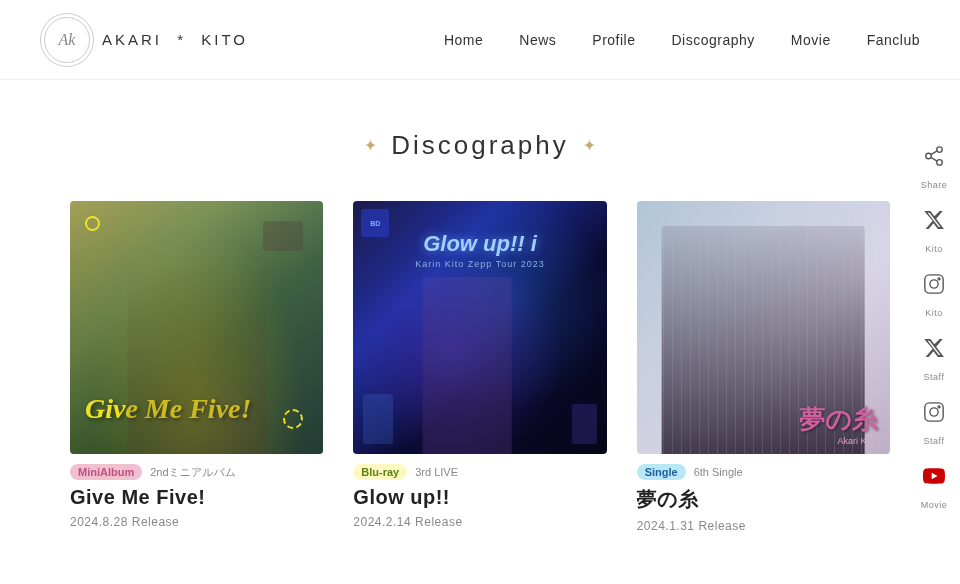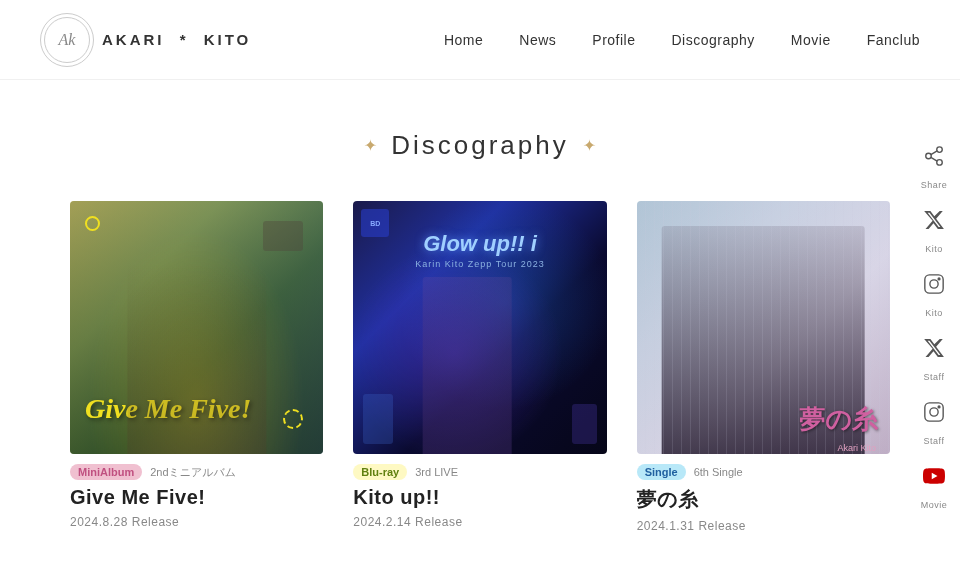--- a/index.html
+++ b/index.html
@@ -44,21 +44,20 @@
     }
     .logo-text {
       font-size: 15px;
       font-weight: 500;
       letter-spacing: 3px;
       color: #333;
     }
     .logo-text span {
       margin: 0 4px;
       color: #333;
-      font-weight: bold;
     }
     nav {
       display: flex;
       gap: 36px;
       align-items: center;
     }
     nav a {
       text-decoration: none;
       color: #333;
       font-size: 14px;
@@ -335,35 +334,35 @@
 
         <div style="position:absolute;top:8px;left:8px;width:28px;height:28px;background:rgba(40,60,200,0.6);border-radius:3px;display:flex;align-items:center;justify-content:center;">
           <span style="color:#88aaff;font-size:7px;font-weight:bold;">BD</span>
         </div>
       </div>
       <div class="disc-meta">
         <div class="disc-tags">
           <span class="tag tag-blu">Blu-ray</span>
           <span class="disc-type-text">3rd LIVE</span>
         </div>
-        <div class="disc-title">Kito up!!</div>
+        <div class="disc-title">Glow up!!</div>
         <div class="disc-release">2024.2.14 Release</div>
       </div>
     </div>
 
     <div class="disc-item">
       <div class="disc-cover cover-3">
 
         <div style="position:absolute;bottom:0;left:50%;transform:translateX(-50%);width:80%;height:90%;background:linear-gradient(180deg,rgba(100,90,110,0.2) 0%,rgba(30,20,40,0.8) 100%);border-radius:3px 3px 0 0;"></div>
 
         <div style="position:absolute;top:0;left:0;right:0;bottom:0;background:repeating-linear-gradient(90deg,transparent,transparent 8px,rgba(200,200,220,0.15) 8px,rgba(200,200,220,0.15) 9px);"></div>
 
         <div style="position:absolute;bottom:20px;right:12px;font-size:26px;font-weight:900;color:#d060a0;font-family:Georgia,serif;text-shadow:1px 1px 3px rgba(0,0,0,0.5);line-height:1.1;">夢の糸</div>
 
-        <div style="position:absolute;bottom:1px;right:14px;font-size:9px;color:#e0a0c0;">Akari Kito</div>
+        <div style="position:absolute;bottom:8px;right:14px;font-size:9px;color:#e0a0c0;">Akari Kito</div>
       </div>
       <div class="disc-meta">
         <div class="disc-tags">
           <span class="tag tag-single">Single</span>
           <span class="disc-type-text">6th Single</span>
         </div>
         <div class="disc-title">夢の糸</div>
         <div class="disc-release">2024.1.31 Release</div>
       </div>
     </div>

